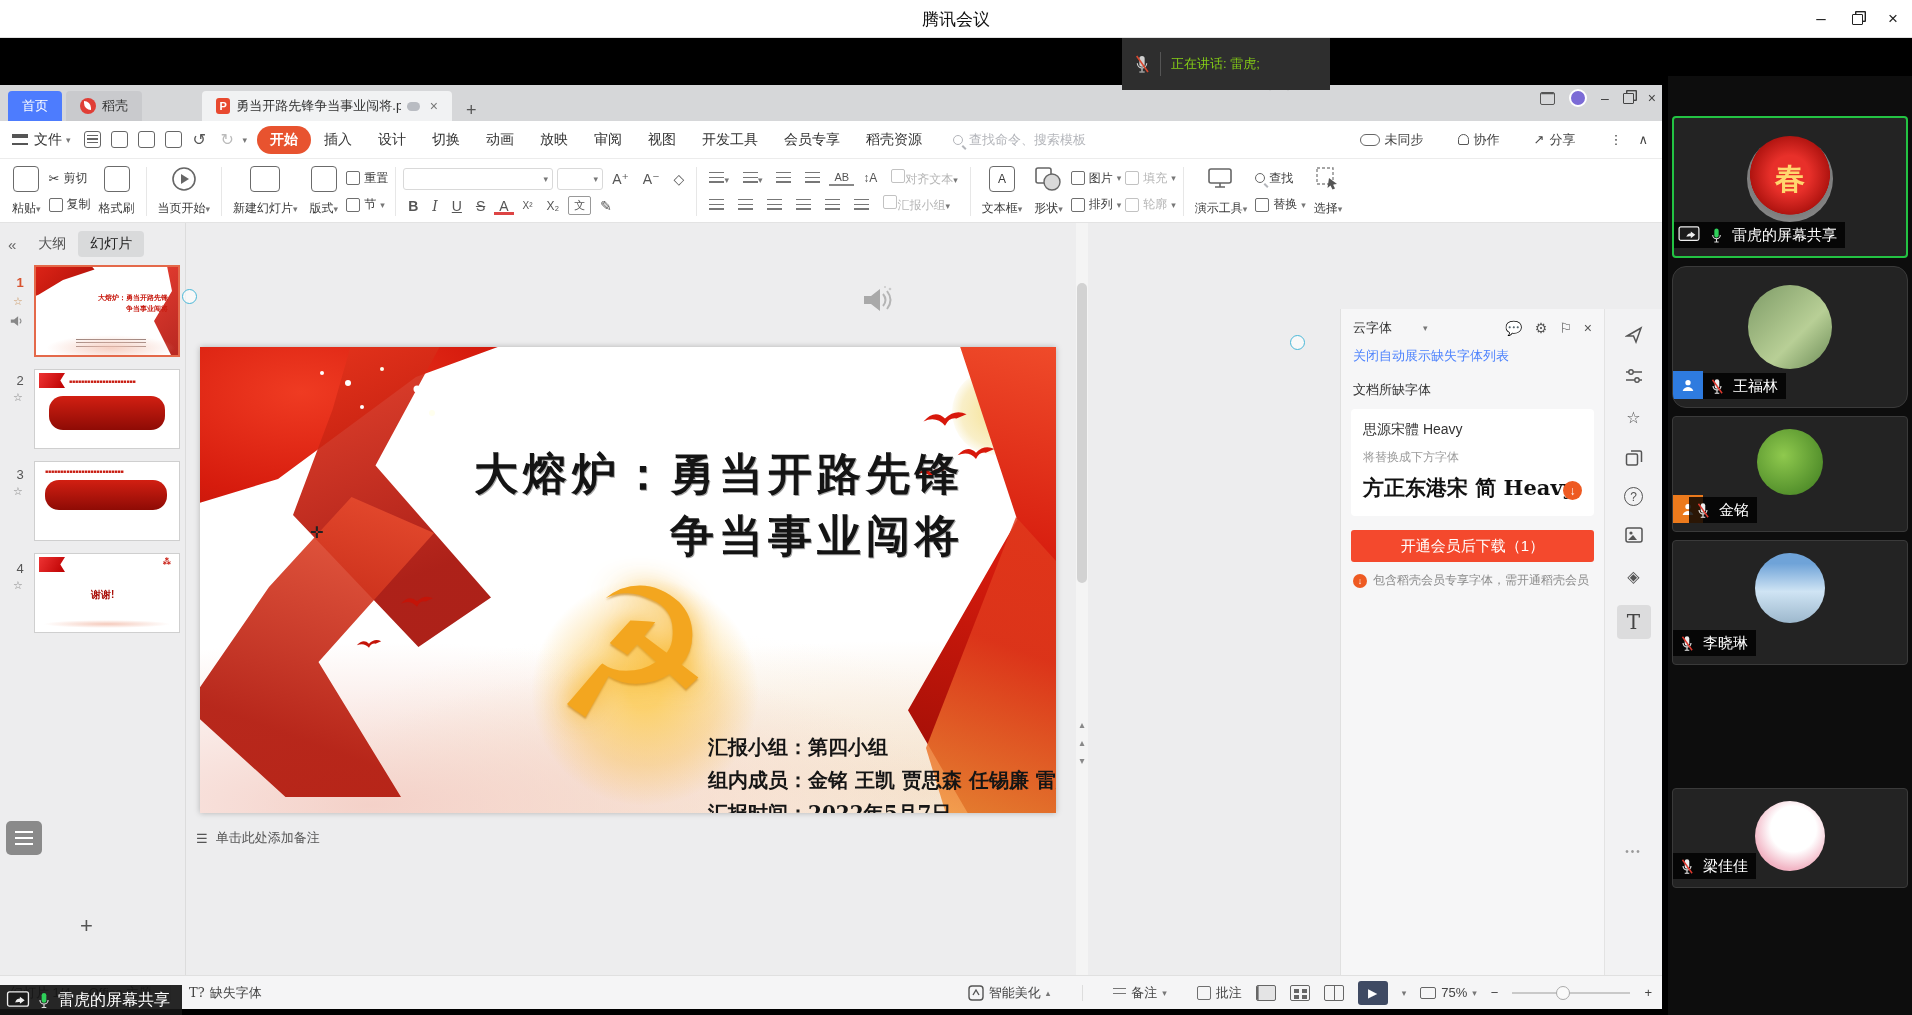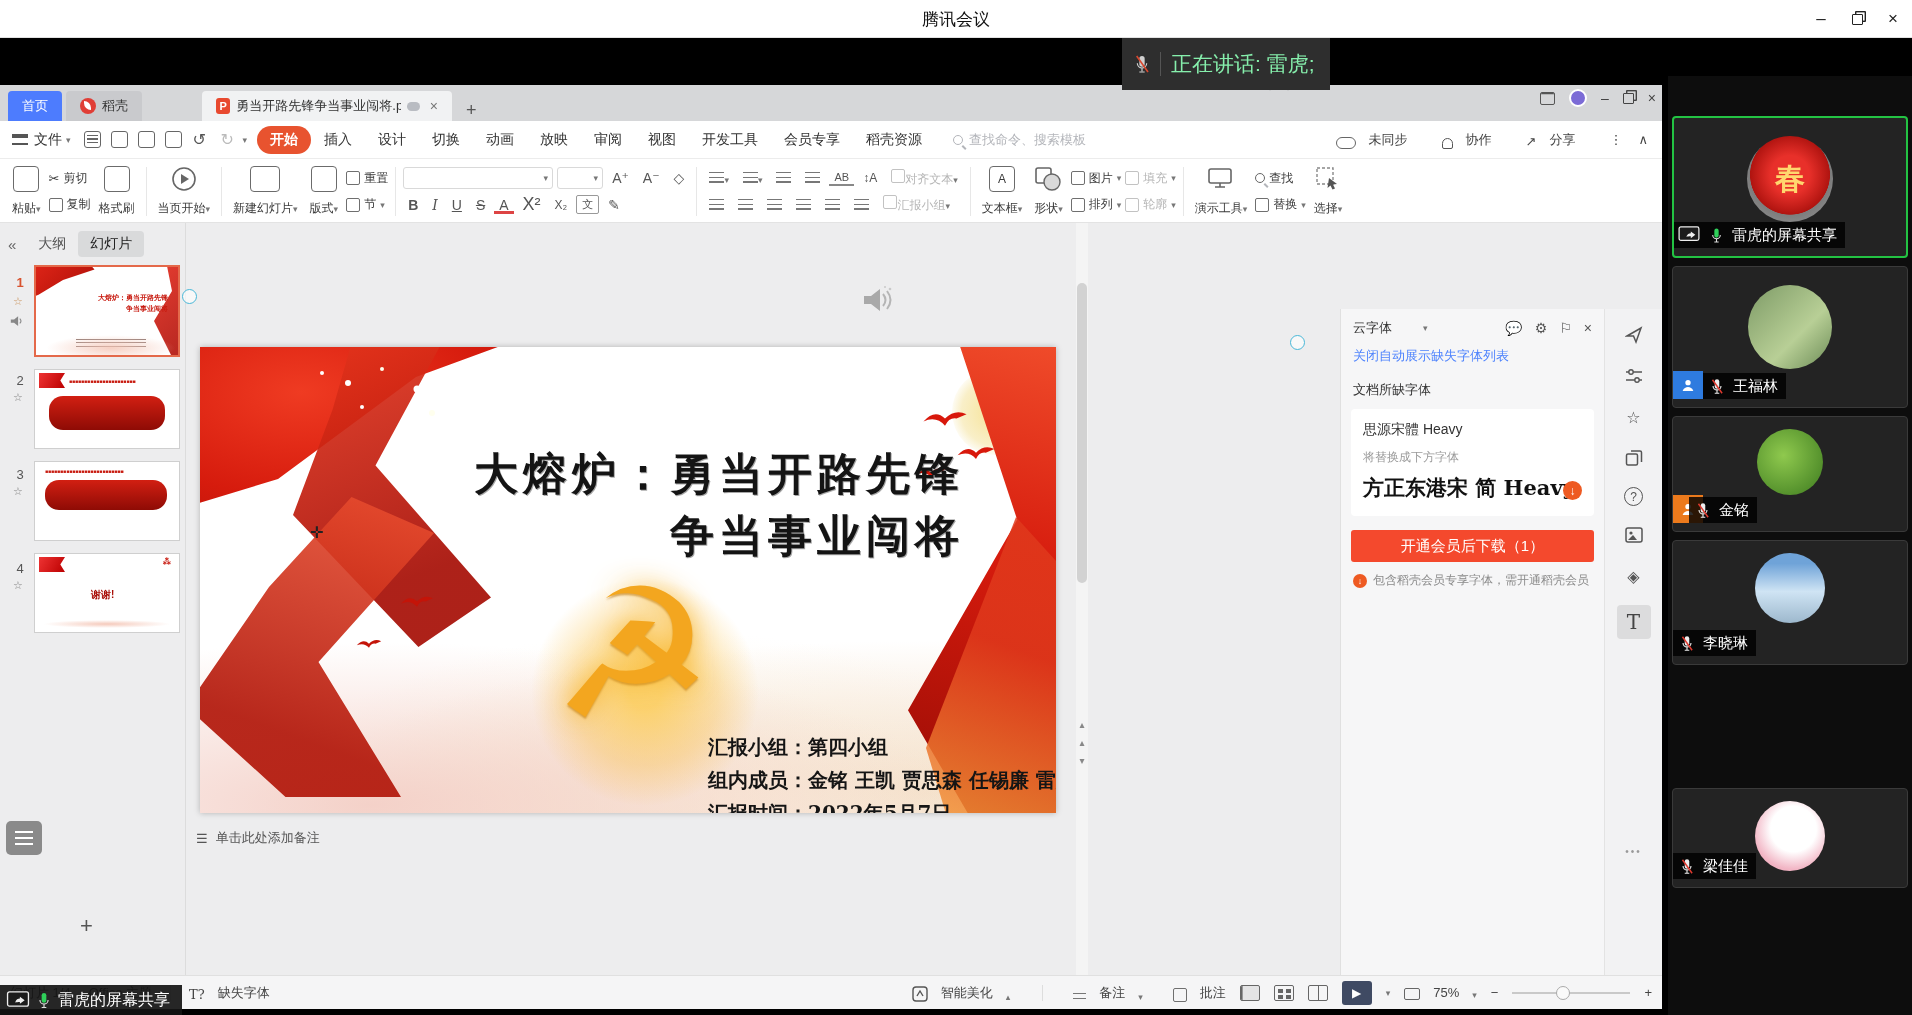--- a/index.html
+++ b/index.html
@@ -7,21 +7,21 @@
     font-family:"Liberation Sans","DejaVu Sans",sans-serif; }
   .abs { position:absolute; }
   
   #titlebar { left:0; top:0; width:1912px; height:38px; background:#fff; border-bottom:1px solid #e2e2e2;}
   #meet-title { left:0; right:0; top:8px; text-align:center; font-size:17px; color:#111;}
   .winctl { top:6px; width:30px; height:26px; display:flex; align-items:center; justify-content:center; color:#222; font-size:17px; cursor:pointer;}
   .maxbox { width:11px; height:11px; border:1.4px solid #222; border-radius:1px; box-shadow:3px -3px 0 -1.4px #fff, 3px -3px 0 0 #222;}
   #share-region { left:0; top:38px; width:1912px; height:977px; background:#000; }
   #speak-banner { left:1122px; top:0px; width:208px; height:52px; background:#2e2e2e; display:flex; align-items:center; gap:10px; padding:0 12px; z-index:30;}
   #speak-banner .vline { width:1px; height:24px; background:#555;}
-  #speak-banner span { color:#86efac; font-size:21px; white-space:nowrap;}
+  #speak-banner span { color:#84cc16; font-size:13px; white-space:nowrap;}
   #wm-logo { left:1255px; top:18px; z-index:29; opacity:.5;}
   .diam { width:30px; height:30px; background:#4a4a4a; transform:rotate(45deg); border-radius:5px; display:inline-block;}
   .diam+.diam { margin-left:-12px; background:#3c3c3c;}
   
   #wps { left:0; top:47px; width:1662px; height:921px; background:#fff; }
   
   #tabbar { left:0; top:0; width:1662px; height:36px; background:#d6d7d9; display:flex; align-items:flex-end;}
   .wtab { height:30px; display:flex; align-items:center; gap:6px; padding:0 14px; font-size:13px; color:#333; cursor:pointer;}
   #tab-home { background:#4d7cfe; color:#fff; border-radius:4px 4px 0 0; margin-left:8px; height:30px;}
   #tab-docer { background:#c9cacd; border-radius:4px 4px 0 0; margin-left:4px;}
@@ -132,21 +132,21 @@
   #fp-btn { margin:14px 10px 8px; height:32px; background:#f4492d; border-radius:3px; color:#fff; font-size:15px; display:flex; align-items:center; justify-content:center; cursor:pointer;}
   #fp-note { display:flex; gap:6px; align-items:center; padding:2px 12px; color:#8a8a8a; font-size:12px;}
   .vip-dot { width:14px; height:14px; border-radius:50%; background:#ee5a22; color:#fff; font-size:9px; display:flex; align-items:center; justify-content:center; flex:none;}
   
   #rail { left:1604px; top:86px; width:58px; height:666px; background:#f2f2f3; border-left:1px solid #e3e3e3; display:flex; flex-direction:column; align-items:center; padding-top:14px; gap:17px; color:#555;}
   .rail-ic { width:24px; height:24px; display:flex; align-items:center; justify-content:center; font-size:16px; cursor:pointer;}
   .rail-ic.hl { background:#dcdcdd; border-radius:4px; width:34px; height:34px; font-family:"DejaVu Serif",serif; font-size:20px; color:#444;}
   .rail-more { margin-top:190px; color:#999; letter-spacing:2px; font-size:10px;}
   
   #statusbar { left:0; top:752px; width:1662px; height:34px; background:#f5f5f6; border-top:1px solid #e0e0e0; display:flex; align-items:center; font-size:13px; color:#444; padding:0 10px;}
-  .st-item { display:flex; align-items:flex-end; gap:13px; margin-right:18px; cursor:pointer; white-space:nowrap;}
+  .st-item { display:flex; align-items:center; gap:5px; margin-right:18px; cursor:pointer; white-space:nowrap;}
   .st-sep { width:1px; height:16px; background:#ddd; margin-right:18px;}
   #st-right { margin-left:auto; display:flex; align-items:center; gap:14px;}
   .viewic { width:20px; height:16px; border:1.4px solid #666; border-radius:2px;}
   .viewic.split { box-shadow:inset 5px 0 0 -3.4px #666;}
   .viewic.grid { box-shadow:inset 0 0 0 20px transparent; background:linear-gradient(#666,#666) 3px 3px/5px 4px no-repeat,linear-gradient(#666,#666) 11px 3px/5px 4px no-repeat,linear-gradient(#666,#666) 3px 9px/5px 4px no-repeat,linear-gradient(#666,#666) 11px 9px/5px 4px no-repeat;}
   .viewic.book { box-shadow:inset 0 0 0 1px transparent; background:linear-gradient(#666,#666) 9px 0/1.4px 100% no-repeat;}
   #playbtn { width:30px; height:24px; background:#3f4a63; border-radius:3px; color:#fff; display:flex; align-items:center; justify-content:center; font-size:12px; cursor:pointer;}
   .zoomline { width:118px; height:2px; background:#c9c9c9; position:relative;}
   .knob { position:absolute; left:44px; top:-6px; width:14px; height:14px; border-radius:50%; background:#fafafa; border:1px solid #aaa;}
   .fitic { width:16px; height:12px; border:1.4px solid #666; border-radius:2px;}
@@ -319,21 +319,21 @@
           <span class="glyphbtn">A⁺</span>
           <span class="glyphbtn">A⁻</span>
           <span class="glyphbtn">◇</span>
         </div>
         <div class="fontrow">
           <span class="glyphbtn" style="font-weight:bold;">B</span>
           <span class="glyphbtn" style="font-style:italic;font-family:'DejaVu Serif',serif;">I</span>
           <span class="glyphbtn" style="text-decoration:underline;">U</span>
           <span class="glyphbtn" style="text-decoration:line-through;">S</span>
           <span class="glyphbtn" style="box-shadow:inset 0 -3px 0 #d44;">A</span>
-          <span class="glyphbtn" style="font-size:18px;">X²</span>
+          <span class="glyphbtn" style="font-size:10px;">X²</span>
           <span class="glyphbtn" style="font-size:12px;">X₂</span>
           <span class="glyphbtn" style="font-size:11px;border:1px solid #999;border-radius:2px;">文</span>
           <span class="glyphbtn">✎</span>
         </div>
       </div>
       <div class="sep"></div>
       <div class="rb-col" style="min-width:250px;">
         <div class="fontrow">
           <span class="glyphbtn"><span class="li3"></span><span class="caret">▾</span></span>
           <span class="glyphbtn"><span class="li3"></span><span class="caret">▾</span></span>
@@ -653,21 +653,21 @@
         <span class="micwrap">
             <svg width="13" height="17" viewBox="0 0 24 30">
               <path d="M12 2a4 4 0 0 1 4 4v9a4 4 0 0 1-8 0V6a4 4 0 0 1 4-4z" fill="#2fd05a"></path>
               <path d="M5 14a7 7 0 0 0 14 0M12 21v5M8 27h8" stroke="#ddd" stroke-width="2" fill="none"></path>
             </svg>
           </span>
         <span>雷虎的屏幕共享</span>
       </div>
     </div>
 
-    <div class="abs tile" style="top:190px;height:142px;">
+    <div class="abs tile" style="top:190px;height:142px;border-radius:14px;">
       <div class="avatar" style="top:18px;width:84px;height:84px;background:linear-gradient(135deg,#7d9a66,#b8cf96 60%,#6a8a55);"></div>
       <div class="pbadge" style="background:#2e7bdf;">
         <svg width="16" height="16" viewBox="0 0 24 24">
             <circle cx="12" cy="8.5" r="4" fill="#fff"></circle>
             <path d="M4 21c1.5-4.5 5-6 8-6s6.5 1.5 8 6z" fill="#fff"></path>
           </svg>
       </div>
       <div class="badge" style="left:30px;">
         <span class="micwrap">
             <svg width="14" height="17" viewBox="0 0 24 30">

